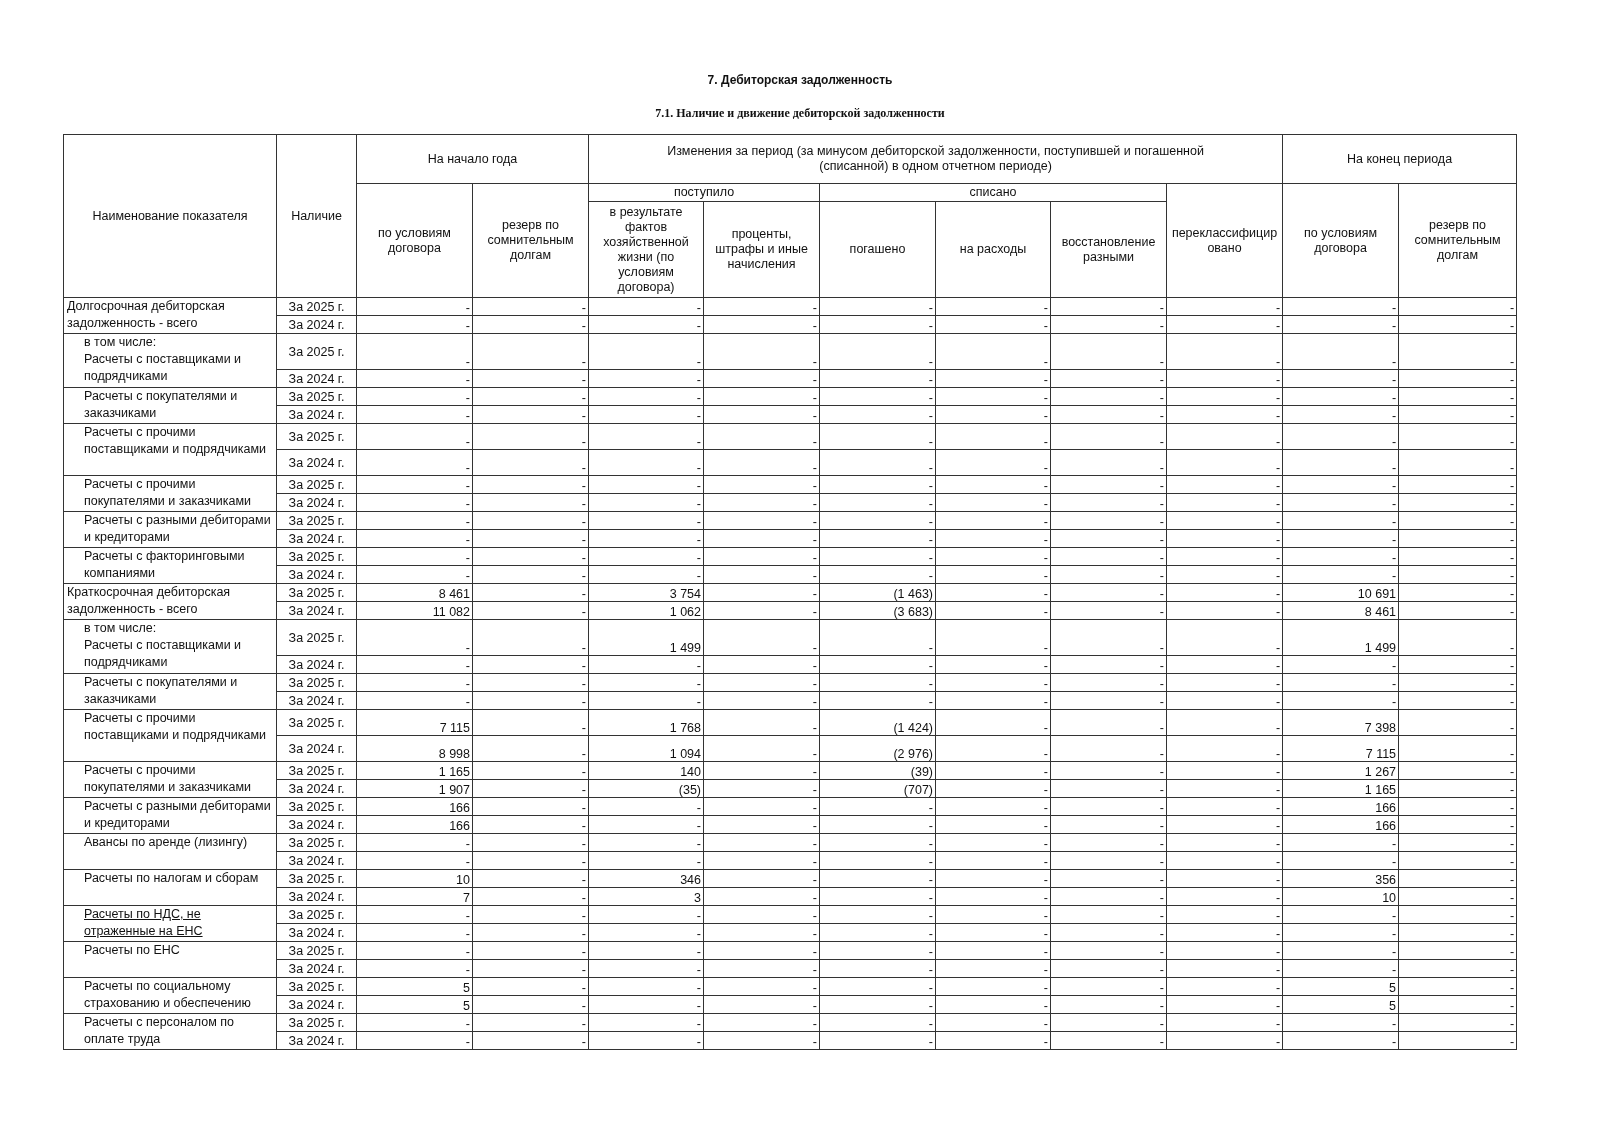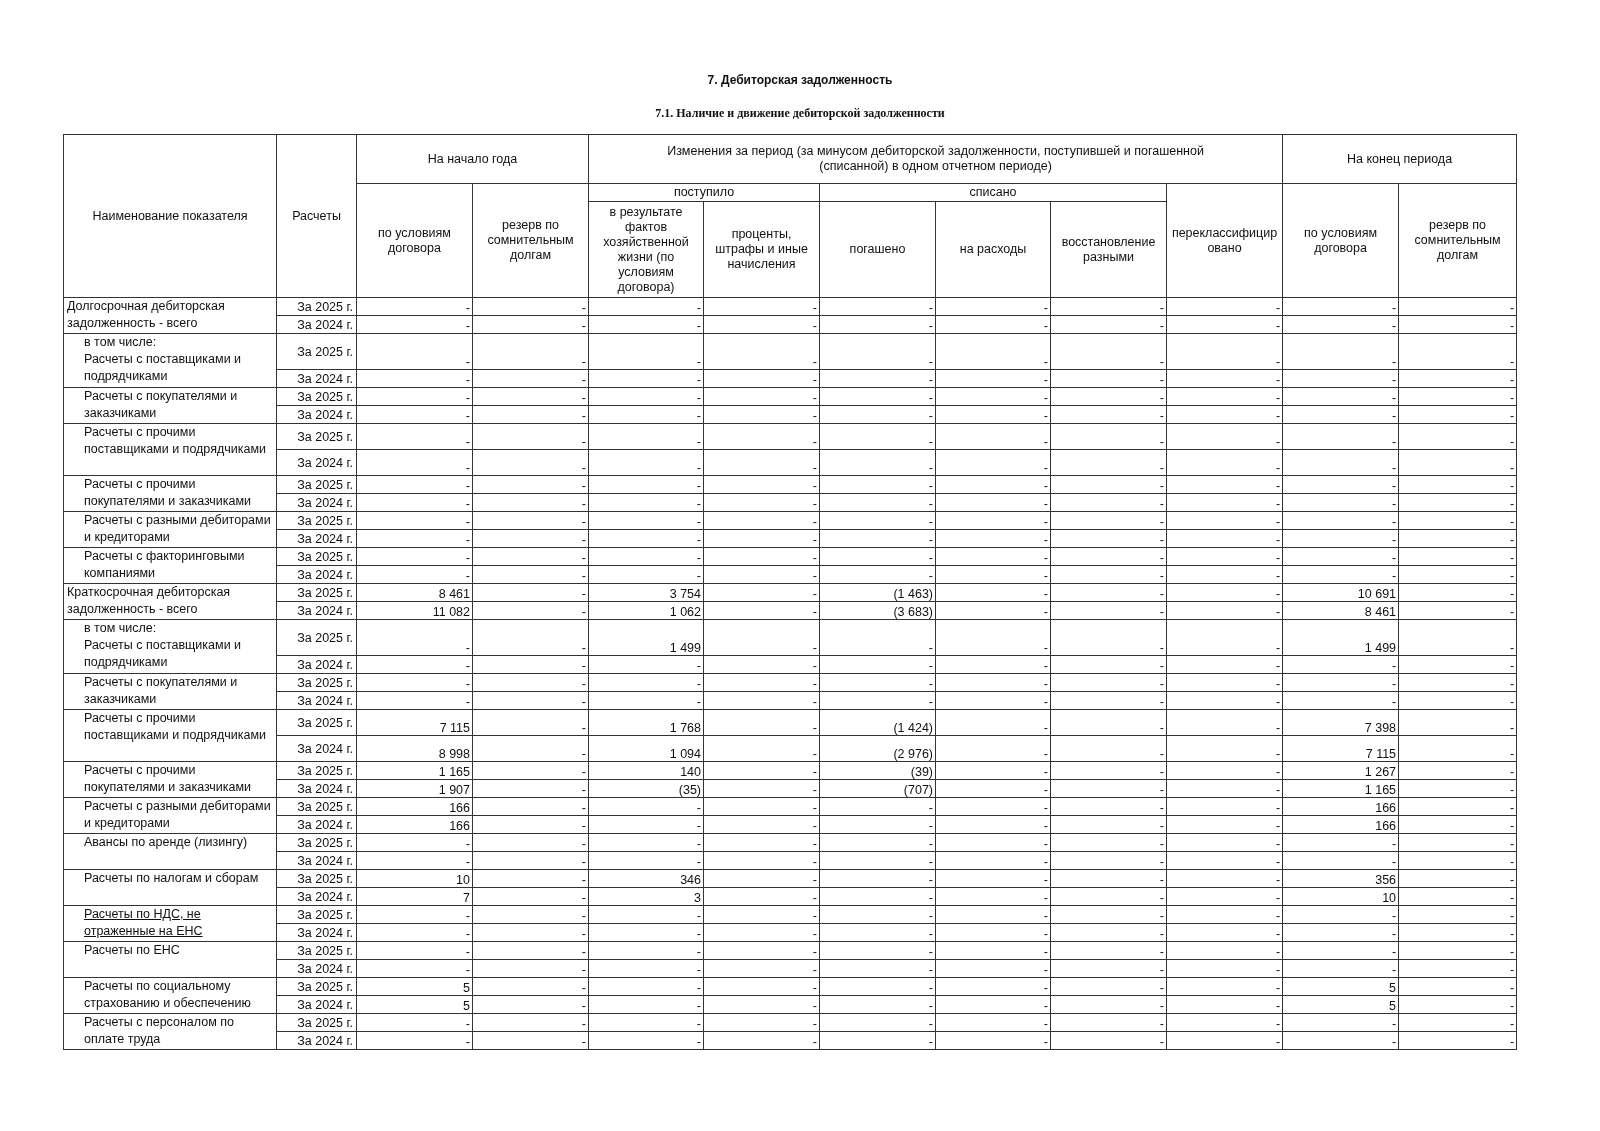--- a/index.html
+++ b/index.html
@@ -5,21 +5,21 @@
   html, body { margin:0; padding:0; background:#ffffff; }
   body { width:1600px; height:1131px; position:relative; font-family:"Liberation Sans", sans-serif; color:#111; }
   .title { position:absolute; left:0; width:1600px; text-align:center; font-weight:bold; font-size:12px; }
   .t1 { top:73px; }
   .t2 { top:106px;font-family:Liberation Serif, serif; }
   table.rep { position:absolute; left:63px; top:134px; width:1453px; border-collapse:collapse; table-layout:fixed; font-size:12.5px; }
   table.rep td, table.rep th { border:1px solid #333; padding:0 3px; font-weight:normal; }
   table.rep th { text-align:center; vertical-align:middle; line-height:15px; font-size:12.5px; }
   table.rep td.name { text-align:left; vertical-align:top; line-height:17px; white-space:normal; }
   table.rep td.name.sub { padding-left:20px; }
-  table.rep td.per { text-align:right; vertical-align:middle; white-space:nowrap; }
+  table.rep td.per { text-align:center; vertical-align:middle; white-space:nowrap; }
   table.rep td.num { text-align:right; vertical-align:bottom; white-space:nowrap; padding-right:2px; }
   tr.r { height:18px;margin-left:23px; }
   tr.rt { height:36px; }
   tr.rtall { height:26px; }
 </style>
 </head>
 <body>
 
 <div class="title t1">7. Дебиторская задолженность</div>
 <div class="title t2">7.1. Наличие и движение дебиторской задолженности</div>
@@ -35,21 +35,21 @@
     <col style="width:116px">
       <col style="width:115px">
     <col style="width:116px">
       <col style="width:116px">
     <col style="width:116px">
       <col style="width:118px">
   </colgroup>
   <thead>
     <tr style="height:49px">
       <th rowspan="3">Наименование показателя</th>
-      <th rowspan="3">Расчеты</th>
+      <th rowspan="3">Наличие</th>
       <th colspan="2">На начало года</th>
       <th colspan="6" style="padding:0 54px">Изменения за период (за минусом дебиторской задолженности, поступившей и погашенной (списанной) в одном отчетном периоде)</th>
       <th colspan="2">На конец периода</th>
     </tr>
     <tr style="height:18px">
       <th rowspan="2">по условиям договора</th>
       <th rowspan="2">резерв по сомнительным долгам</th>
       <th colspan="2">поступило</th>
       <th colspan="3">списано</th>
       <th rowspan="2" style="word-break:break-all">переклассифицировано</th>

